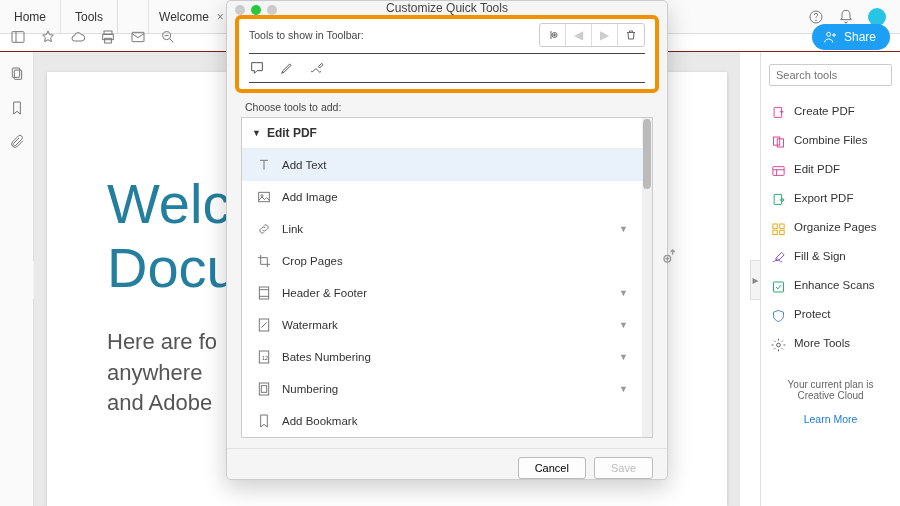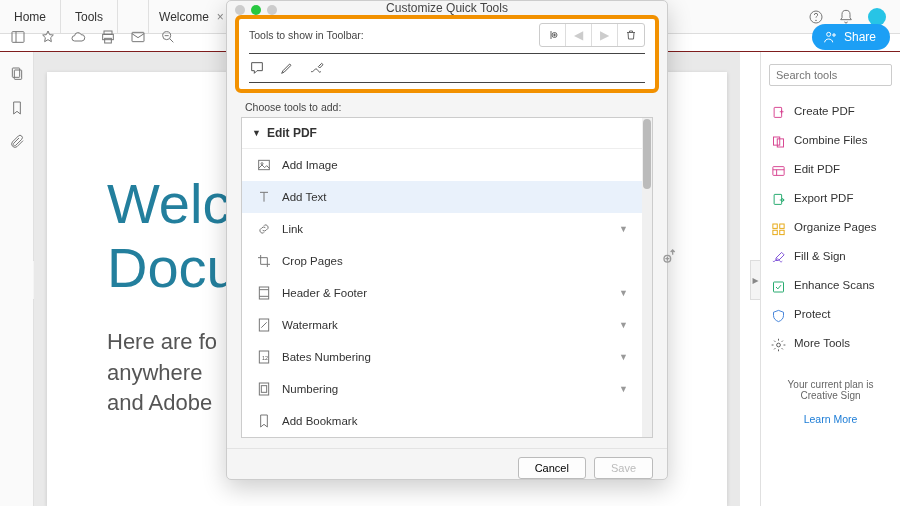--- a/index.html
+++ b/index.html
@@ -264,21 +264,21 @@
       <div class="tool-link">
         <span class="ic" style="color:#555;stroke:#555;">
           <svg viewBox="0 0 24 24" fill="none" stroke="#555" stroke-width="1.8">
             <circle cx="12" cy="12" r="3"></circle>
             <path d="M12 2v3M12 19v3M4 12H1M23 12h-3M5 5l2 2M17 17l2 2M5 19l2-2M17 7l2-2"></path>
           </svg>
         </span>
         <span>More Tools</span>
       </div>
     </div>
-  <div class="plan-note">Your current plan is Creative Sign</div>
+  <div class="plan-note">Your current plan is Creative Cloud</div>
   <div class="learn-more">Learn More</div>
 </div>
 
 <div class="dialog">
   <div class="titlebar">
     <div class="traffic">
         <span></span>
         <span class="g"></span>
         <span></span>
       </div>
@@ -328,37 +328,37 @@
     </div>
   </div>
 
   <div class="choose-lbl">Choose tools to add:</div>
   <div class="tool-list-wrap">
     <div class="tool-list" id="tool-list">
       <div class="tl-head">
         <span style="font-size:9px;">▼</span>
         <span>Edit PDF</span>
       </div>
+        <div class="tl-item sel">
+          <span class="ic">
+            <svg viewBox="0 0 24 24" fill="none" stroke="#555" stroke-width="1.5" width="15" height="15">
+              <path d="M6 5h12M12 5v14"></path>
+            </svg>
+          </span>
+          <span>Add Text</span>
+        </div>
         <div class="tl-item">
           <span class="ic">
             <svg viewBox="0 0 24 24" fill="none" stroke="#555" stroke-width="1.5" width="15" height="15">
               <rect x="4" y="5" width="16" height="14"></rect>
               <circle cx="9" cy="10" r="1.5"></circle>
               <path d="M4 17l5-5 4 4 3-3 4 4"></path>
             </svg>
           </span>
           <span>Add Image</span>
-        </div>
-        <div class="tl-item sel">
-          <span class="ic">
-            <svg viewBox="0 0 24 24" fill="none" stroke="#555" stroke-width="1.5" width="15" height="15">
-              <path d="M6 5h12M12 5v14"></path>
-            </svg>
-          </span>
-          <span>Add Text</span>
         </div>
         <div class="tl-item">
           <span class="ic">
             <svg viewBox="0 0 24 24" fill="none" stroke="#555" stroke-width="1.5" width="15" height="15">
               <path d="M10 14a4 4 0 005 0l3-3a4 4 0 00-5-5l-1 1"></path>
               <path d="M14 10a4 4 0 00-5 0l-3 3a4 4 0 005 5l1-1"></path>
             </svg>
           </span>
           <span>Link</span>
           <span class="chev">▼</span>

